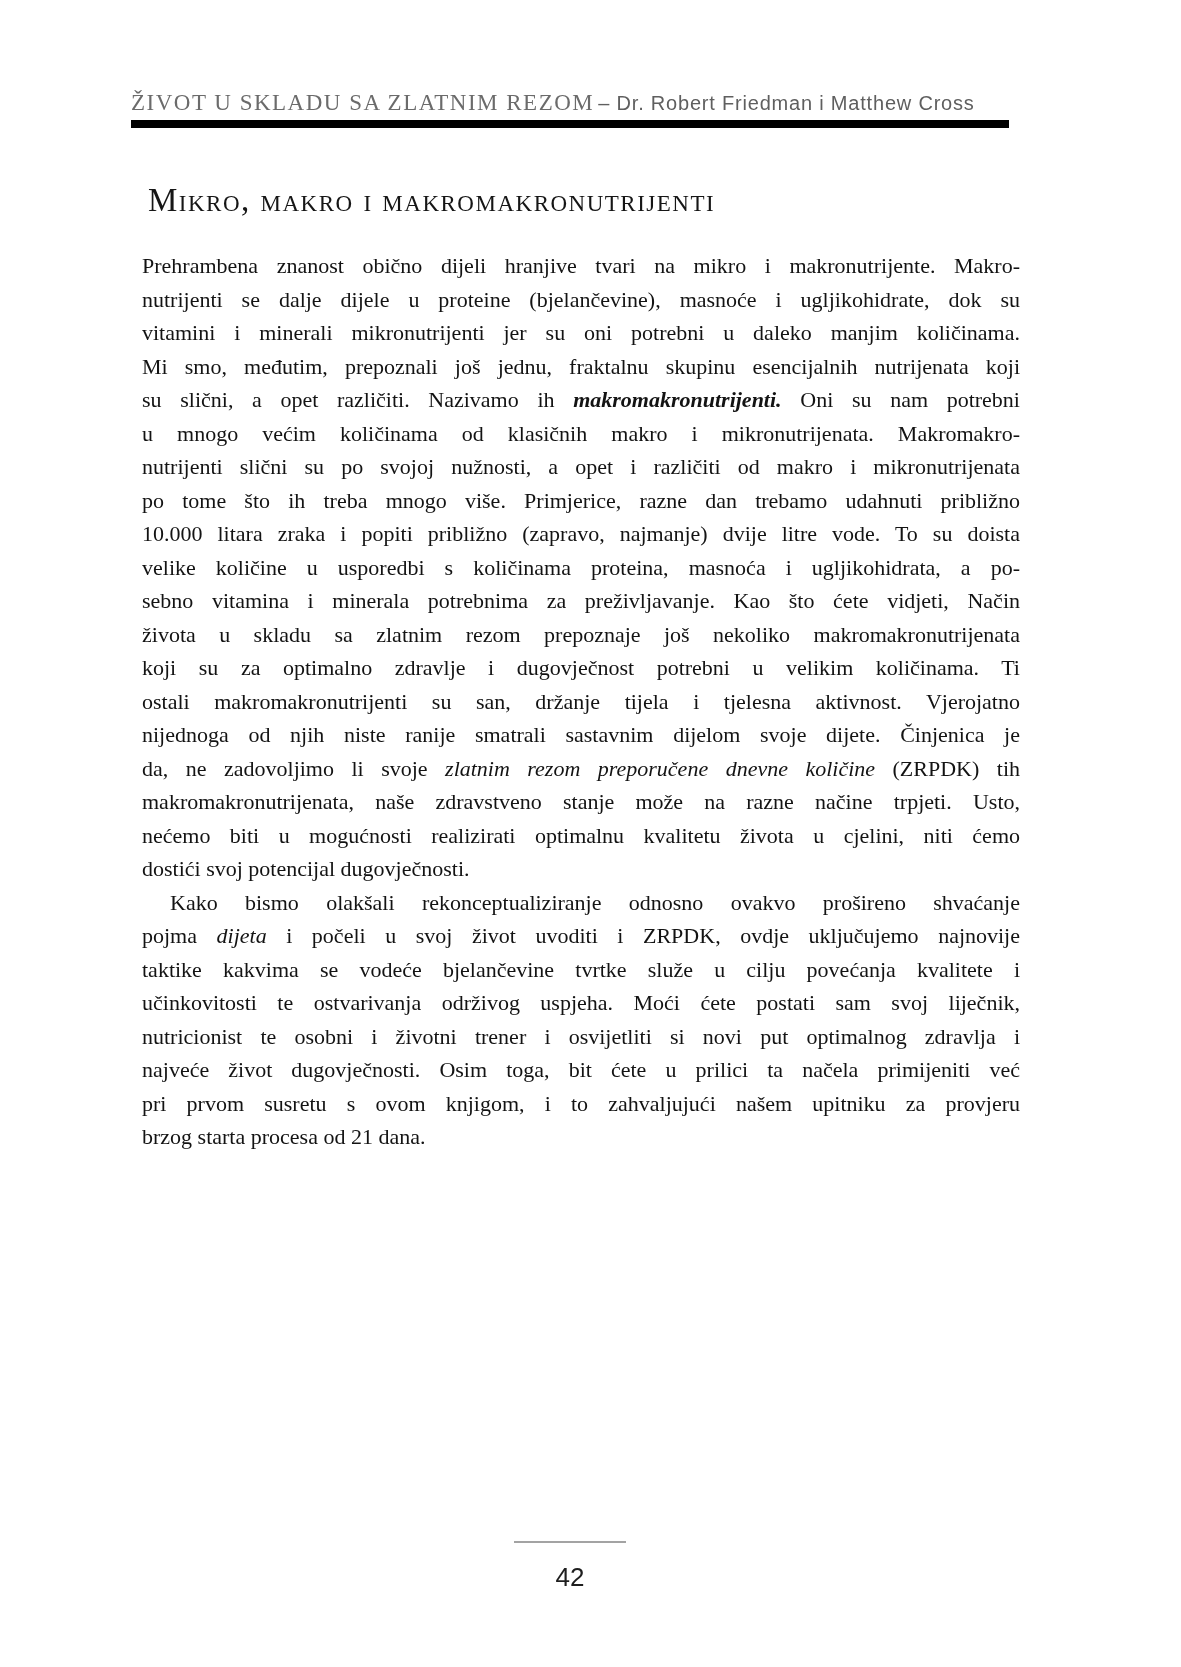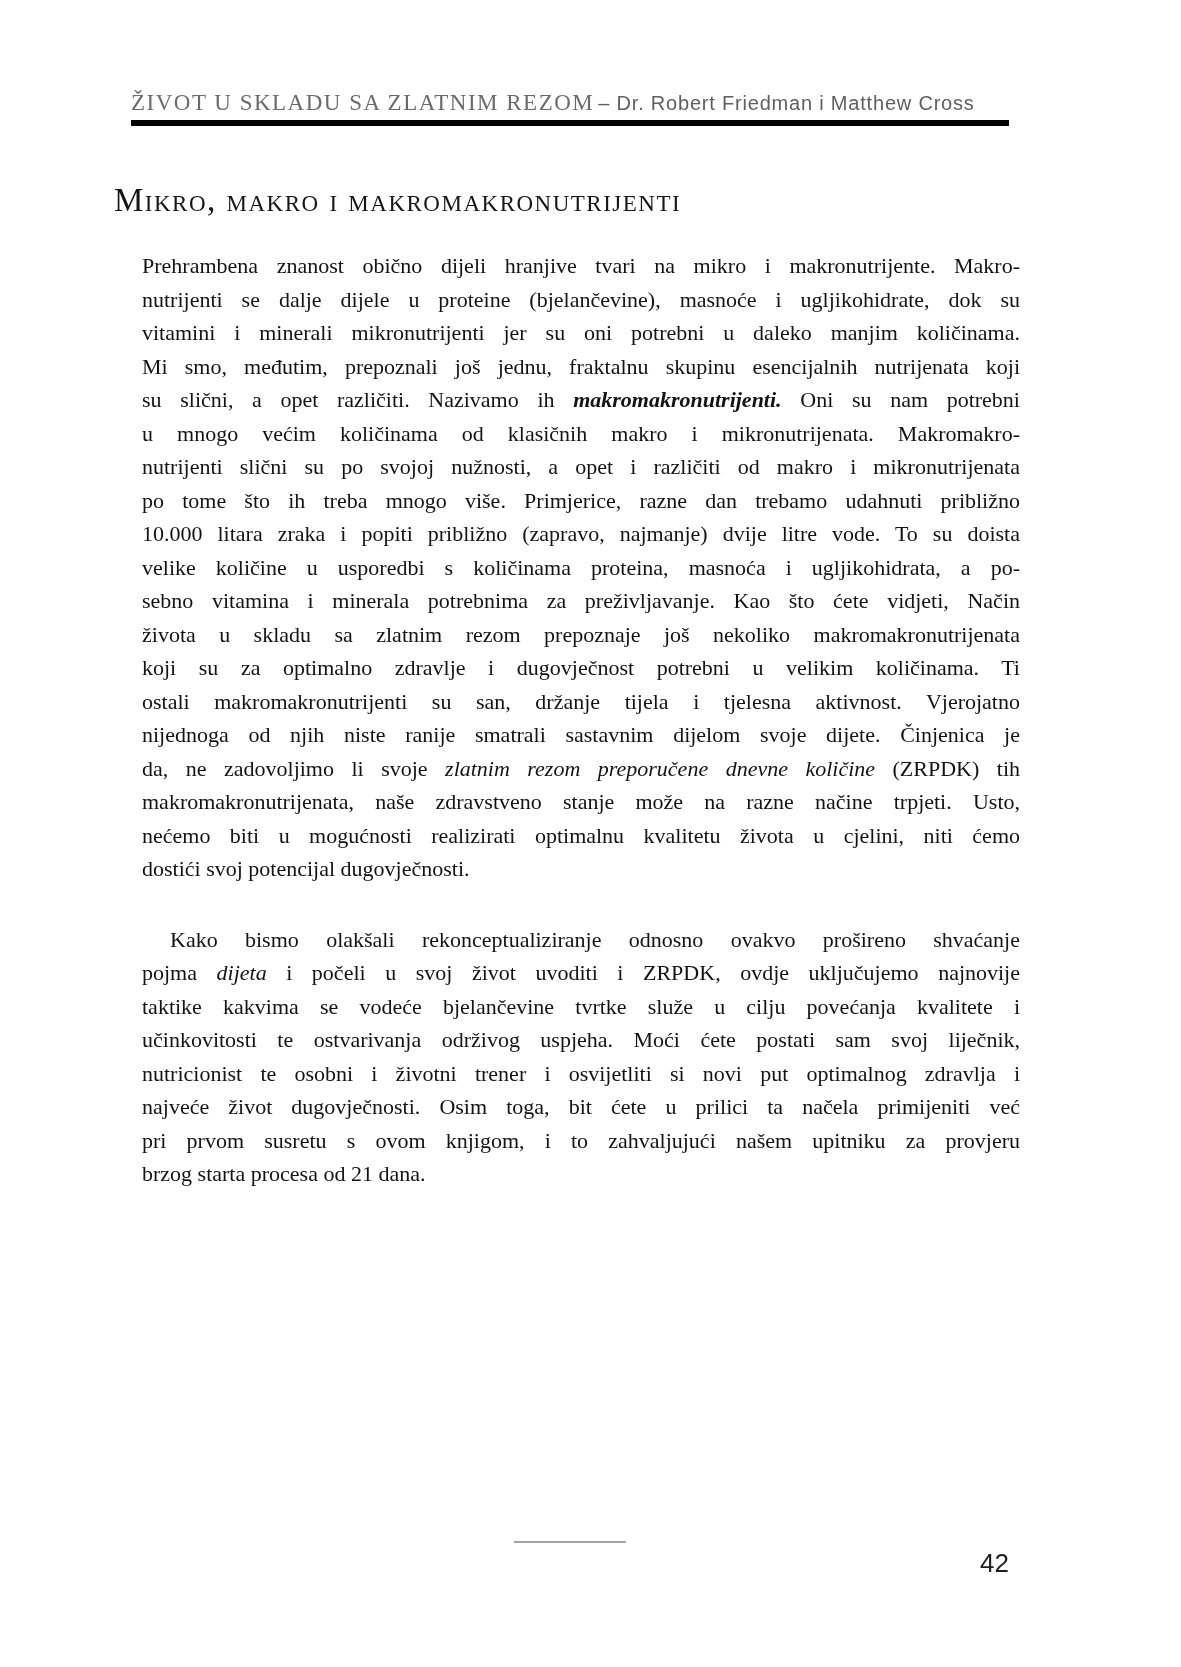--- a/index.html
+++ b/index.html
@@ -15,21 +15,21 @@
     overflow: hidden;
     font-family: "Liberation Serif", "DejaVu Serif", serif;
     color: #141414;
   }
   
   .running-header {
     position: absolute;
     top: 90px;
     left: 131px;
     width: 878px;
-    border-bottom: 6px solid #000000;
+    border-bottom: 8px solid #000000;
     padding-bottom: 4px;
     white-space: nowrap;
   }
   .running-header .book-title {
     font-family: "Liberation Serif", "DejaVu Serif", serif;
     font-size: 23px;
     line-height: 26px;
     letter-spacing: 1.5px;
     color: #6b6b6b;
   }
@@ -37,21 +37,21 @@
     font-family: "Liberation Sans", "DejaVu Sans", sans-serif;
     font-size: 20px;
     line-height: 26px;
     letter-spacing: 0.8px;
     color: #5f5f5f;
   }
   
   .chapter-title {
     position: absolute;
     top: 183px;
-    left: 114px;
+    left: 148px;
     width: 878px;
     font-size: 33px;
     line-height: 34px;
     font-variant: small-caps;
     letter-spacing: 1.5px;
     color: #161616;
     white-space: nowrap;
   }
   
   .body-text {
@@ -65,45 +65,43 @@
   }
   .line {
     text-align: justify;
     text-align-last: justify;
   }
   .line.end {
     text-align-last: left;
   }
   .line.indent {
     padding-left: 28px;
-    margin-top: 37px;
   }
   .bi { font-weight: bold; font-style: italic; }
   .i  { font-style: italic; }
   
   .footer {
     position: absolute;
     top: 1541px;
     left: 131px;
     width: 878px;
     text-align: center;
   }
   .footer-rule {
     width: 112px;
     height: 2px;
     background: #a3a3a3;
     margin: 0 auto;
   }
   .page-number {
-    margin-top: 6px;
+    margin-top: 20px;
     font-family: "Liberation Sans", "DejaVu Sans", sans-serif;
     font-size: 26px;
     line-height: 28px;
     color: #1e1e1e;
-    text-align: right;
   }
 </style>
 </head>
 <body>
 
 <div class="page">
 
   <div class="running-header">
     <span class="book-title">ŽIVOT U SKLADU SA ZLATNIM REZOM</span>
     <span class="authors"> – Dr. Robert Friedman i Matthew Cross</span>

